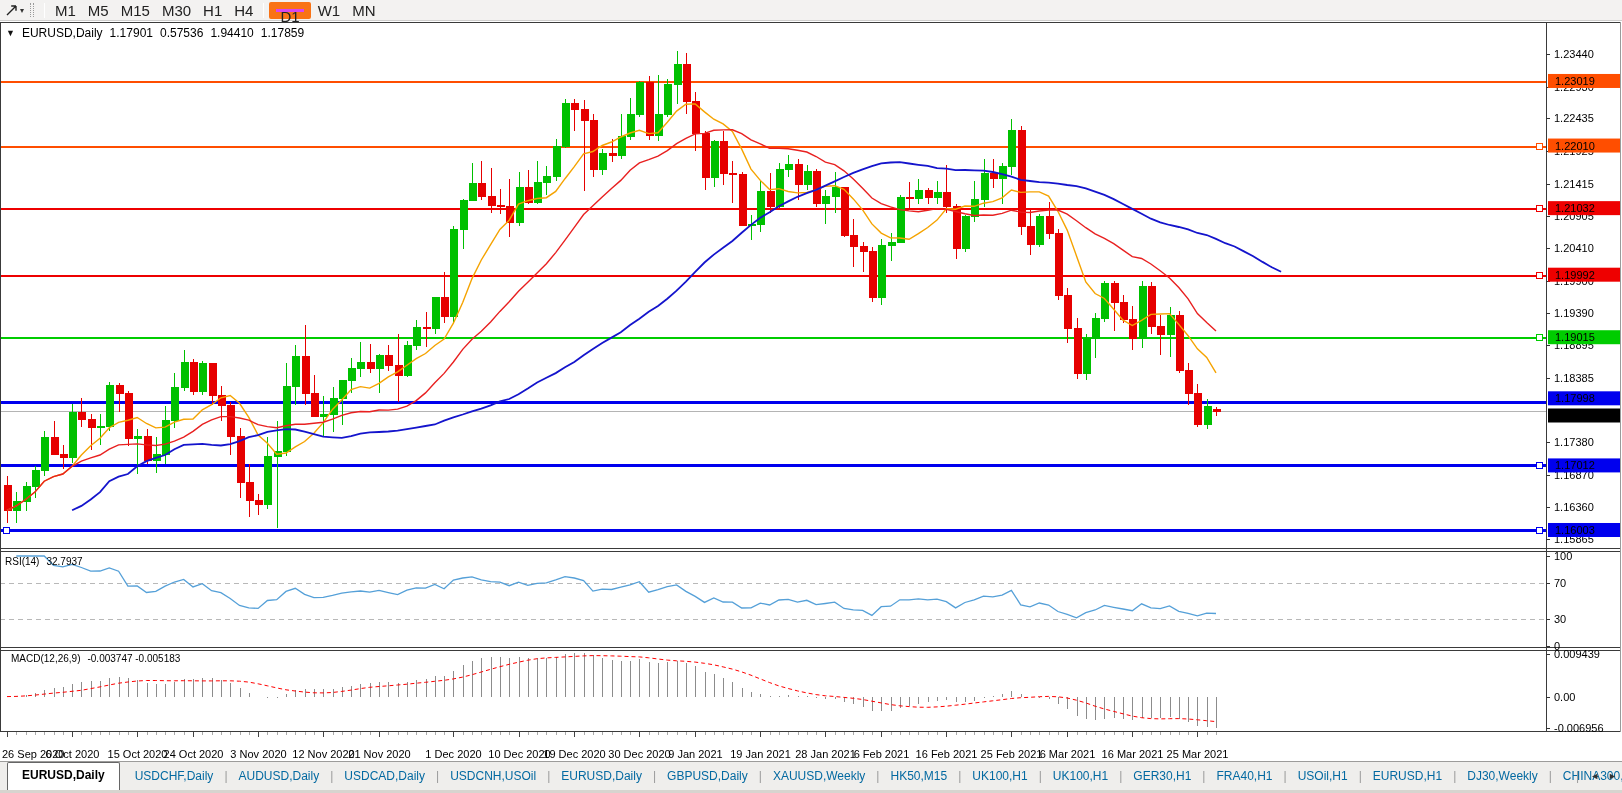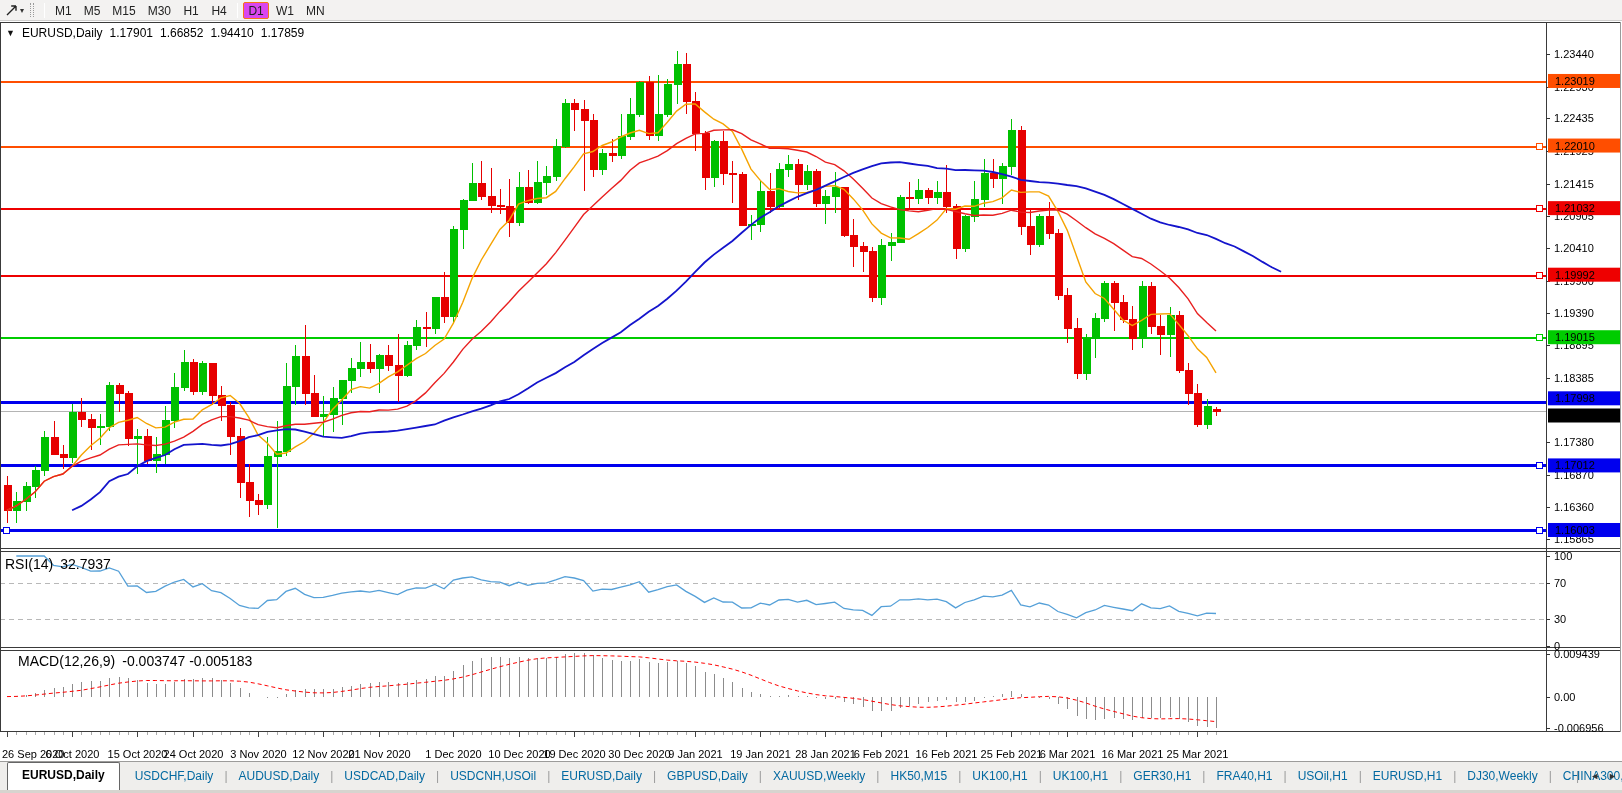--- a/index.html
+++ b/index.html
@@ -7,28 +7,28 @@
   body{font-family:"Liberation Sans",sans-serif}
   #app{position:relative;width:1622px;height:793px;background:#fff}
 
   
   .toolbar{position:absolute;left:0;top:0;width:1622px;height:21px;background:#f3f2f1;
            border-bottom:1px solid #cfcecd;display:flex;align-items:center;padding-left:3px}
   .tool-ico{width:17px;height:16px;display:flex;align-items:center;justify-content:center}
   .caret{font-size:8px;color:#333;margin:0 2px 0 0}
   .grip{width:4px;height:14px;border-left:1px dotted #9a9a9a;border-right:1px dotted #9a9a9a;margin:0 6px 0 4px}
   .vsep{width:1px;height:15px;background:#c6c5c4;border-right:1px solid #fff;margin:0 4px}
-  .tfbtn{min-width:26px;height:17px;line-height:16px;text-align:center;font-size:12px;color:#222;
+  .tfbtn{min-width:26px;height:17px;line-height:16px;text-align:center;font-size:15px;color:#222;
          padding:0 4px;border:1px solid transparent;border-radius:2px;margin:0 1px}
-  .tfbtn.active{background:#d946ef;border:1px solid #f97316}
+  .tfbtn.active{background:#d946ef;border:7px solid #f97316}
 
   
   .olabel{position:absolute;font-size:12px;color:#000;display:flex;gap:7px;white-space:nowrap;z-index:5}
   .olabel .tri{font-size:9px;padding-top:2px;color:#111}
-  .plabel{font-size:14px}
+  .plabel{font-size:10px}
 
   
   .tabbar{position:absolute;left:0;top:761px;width:1622px;height:29px;background:#efeeec;
           border-top:1px solid #9c9b9a;display:flex;align-items:flex-end;padding-left:7px}
   .tab{font-size:12px;color:#0369a1;padding:5px 11px 7px;white-space:nowrap}
   .tab.active{background:#fff;border:1px solid #666;border-bottom:none;border-radius:2px 2px 0 0;
               color:#000;font-weight:bold;padding:5px 14px 8px;margin-right:4px}
   .tabsep{color:#9a9a9a;font-size:12px;padding:0 0 7px}
   .tabarrows{position:absolute;right:5px;bottom:7px;font-size:9px;color:#333;display:flex;align-items:center;gap:9px}
   .tabarrows .asep{color:#9a9a9a;font-size:12px;margin-right:2px}
@@ -734,31 +734,31 @@
         <text x="1132.5" y="737" text-anchor="middle">16 Mar 2021</text>
         <line x1="1197.5" y1="710.5" x2="1197.5" y2="715.5" stroke="#444" shape-rendering="crispEdges"></line>
         <text x="1197.5" y="737" text-anchor="middle">25 Mar 2021</text>
       </g>
     </svg>
 
   <div class="olabel" style="left:6px;top:26px">
     <span class="tri">▼</span>
     <span>EURUSD,Daily</span>
     <span>1.17901</span>
-    <span>1.66852</span>
+    <span>0.57536</span>
     <span>1.94410</span>
     <span>1.17859</span>
   </div>
 
   <div class="olabel plabel" style="left:5px;top:556px">
     <span>RSI(14)</span>
     <span>32.7937</span>
   </div>
 
-  <div class="olabel plabel" style="left:18px;top:653px">
+  <div class="olabel plabel" style="left:11px;top:653px">
     <span>MACD(12,26,9)</span>
     <span>-0.003747 -0.005183</span>
   </div>
 
   <div class="tabbar">
     <div id="tabs" style="display:flex;align-items:flex-end">
         <div class="tab active">EURUSD,Daily</div>
         <div class="tab">USDCHF,Daily</div>
         <span class="tabsep">|</span>
         <div class="tab">AUDUSD,Daily</div>

